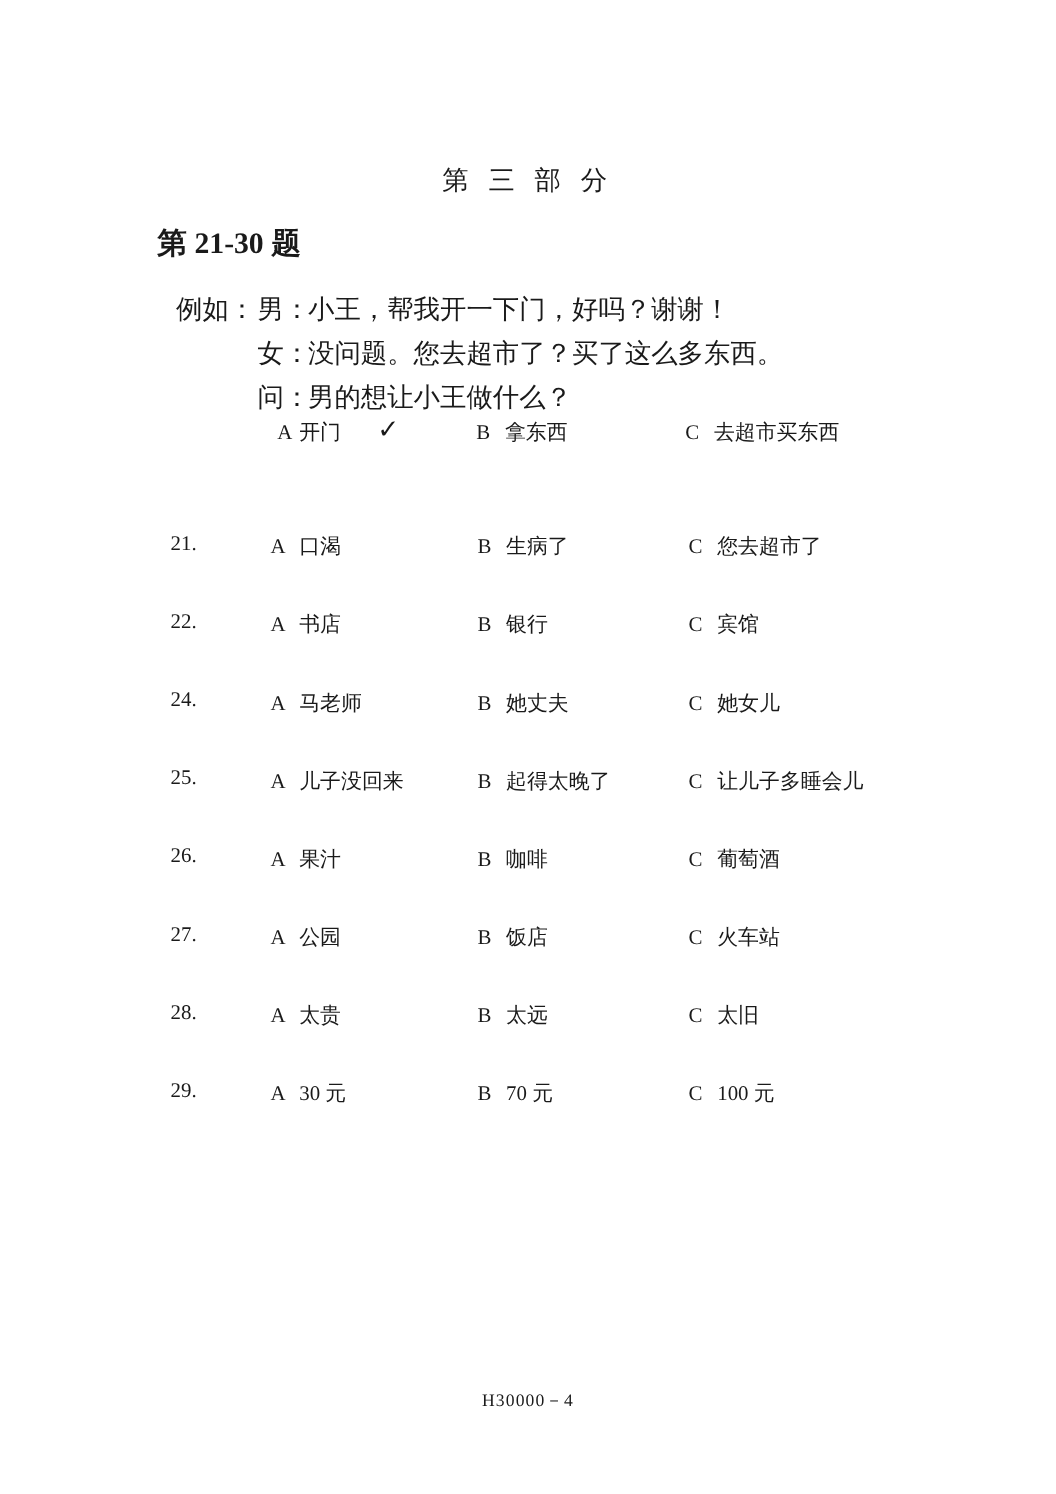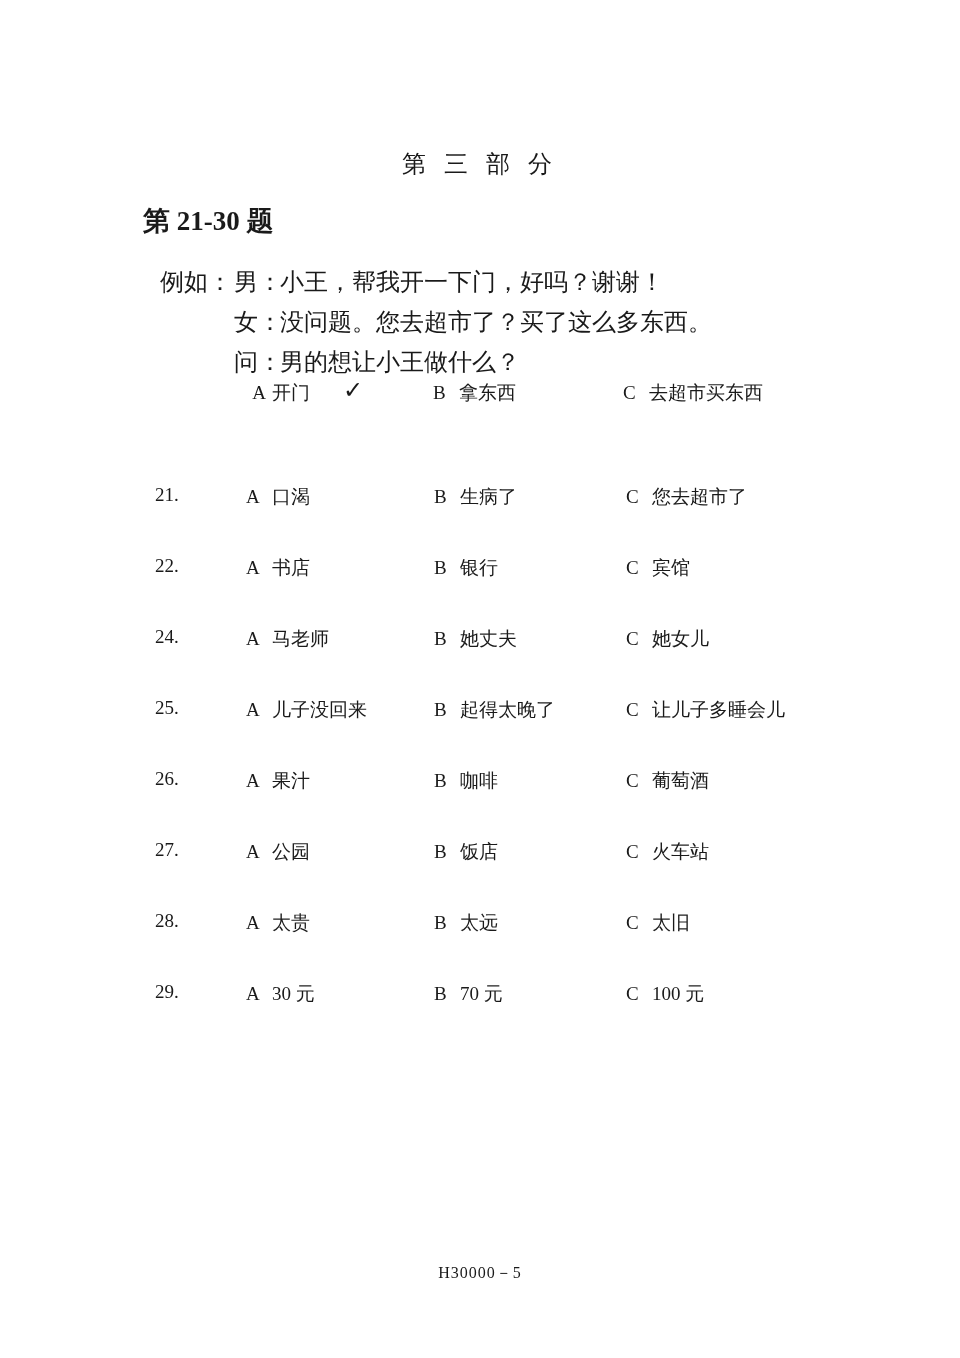--- a/index.html
+++ b/index.html
@@ -223,15 +223,15 @@
     <div class="qrow">
       <div class="qnum">29.</div>
       <div class="opt opt-a"><span class="letter">A</span><span>30 元</span></div>
       <div class="opt opt-b"><span class="letter">B</span><span>70 元</span></div>
       <div class="opt opt-c"><span class="letter">C</span><span>100 元</span></div>
     </div>
 
 
   </div>
 
-  <div class="footer">H30000－5</div>
+  <div class="footer">H30000－4</div>
 
 </div>
 
 </body></html>

